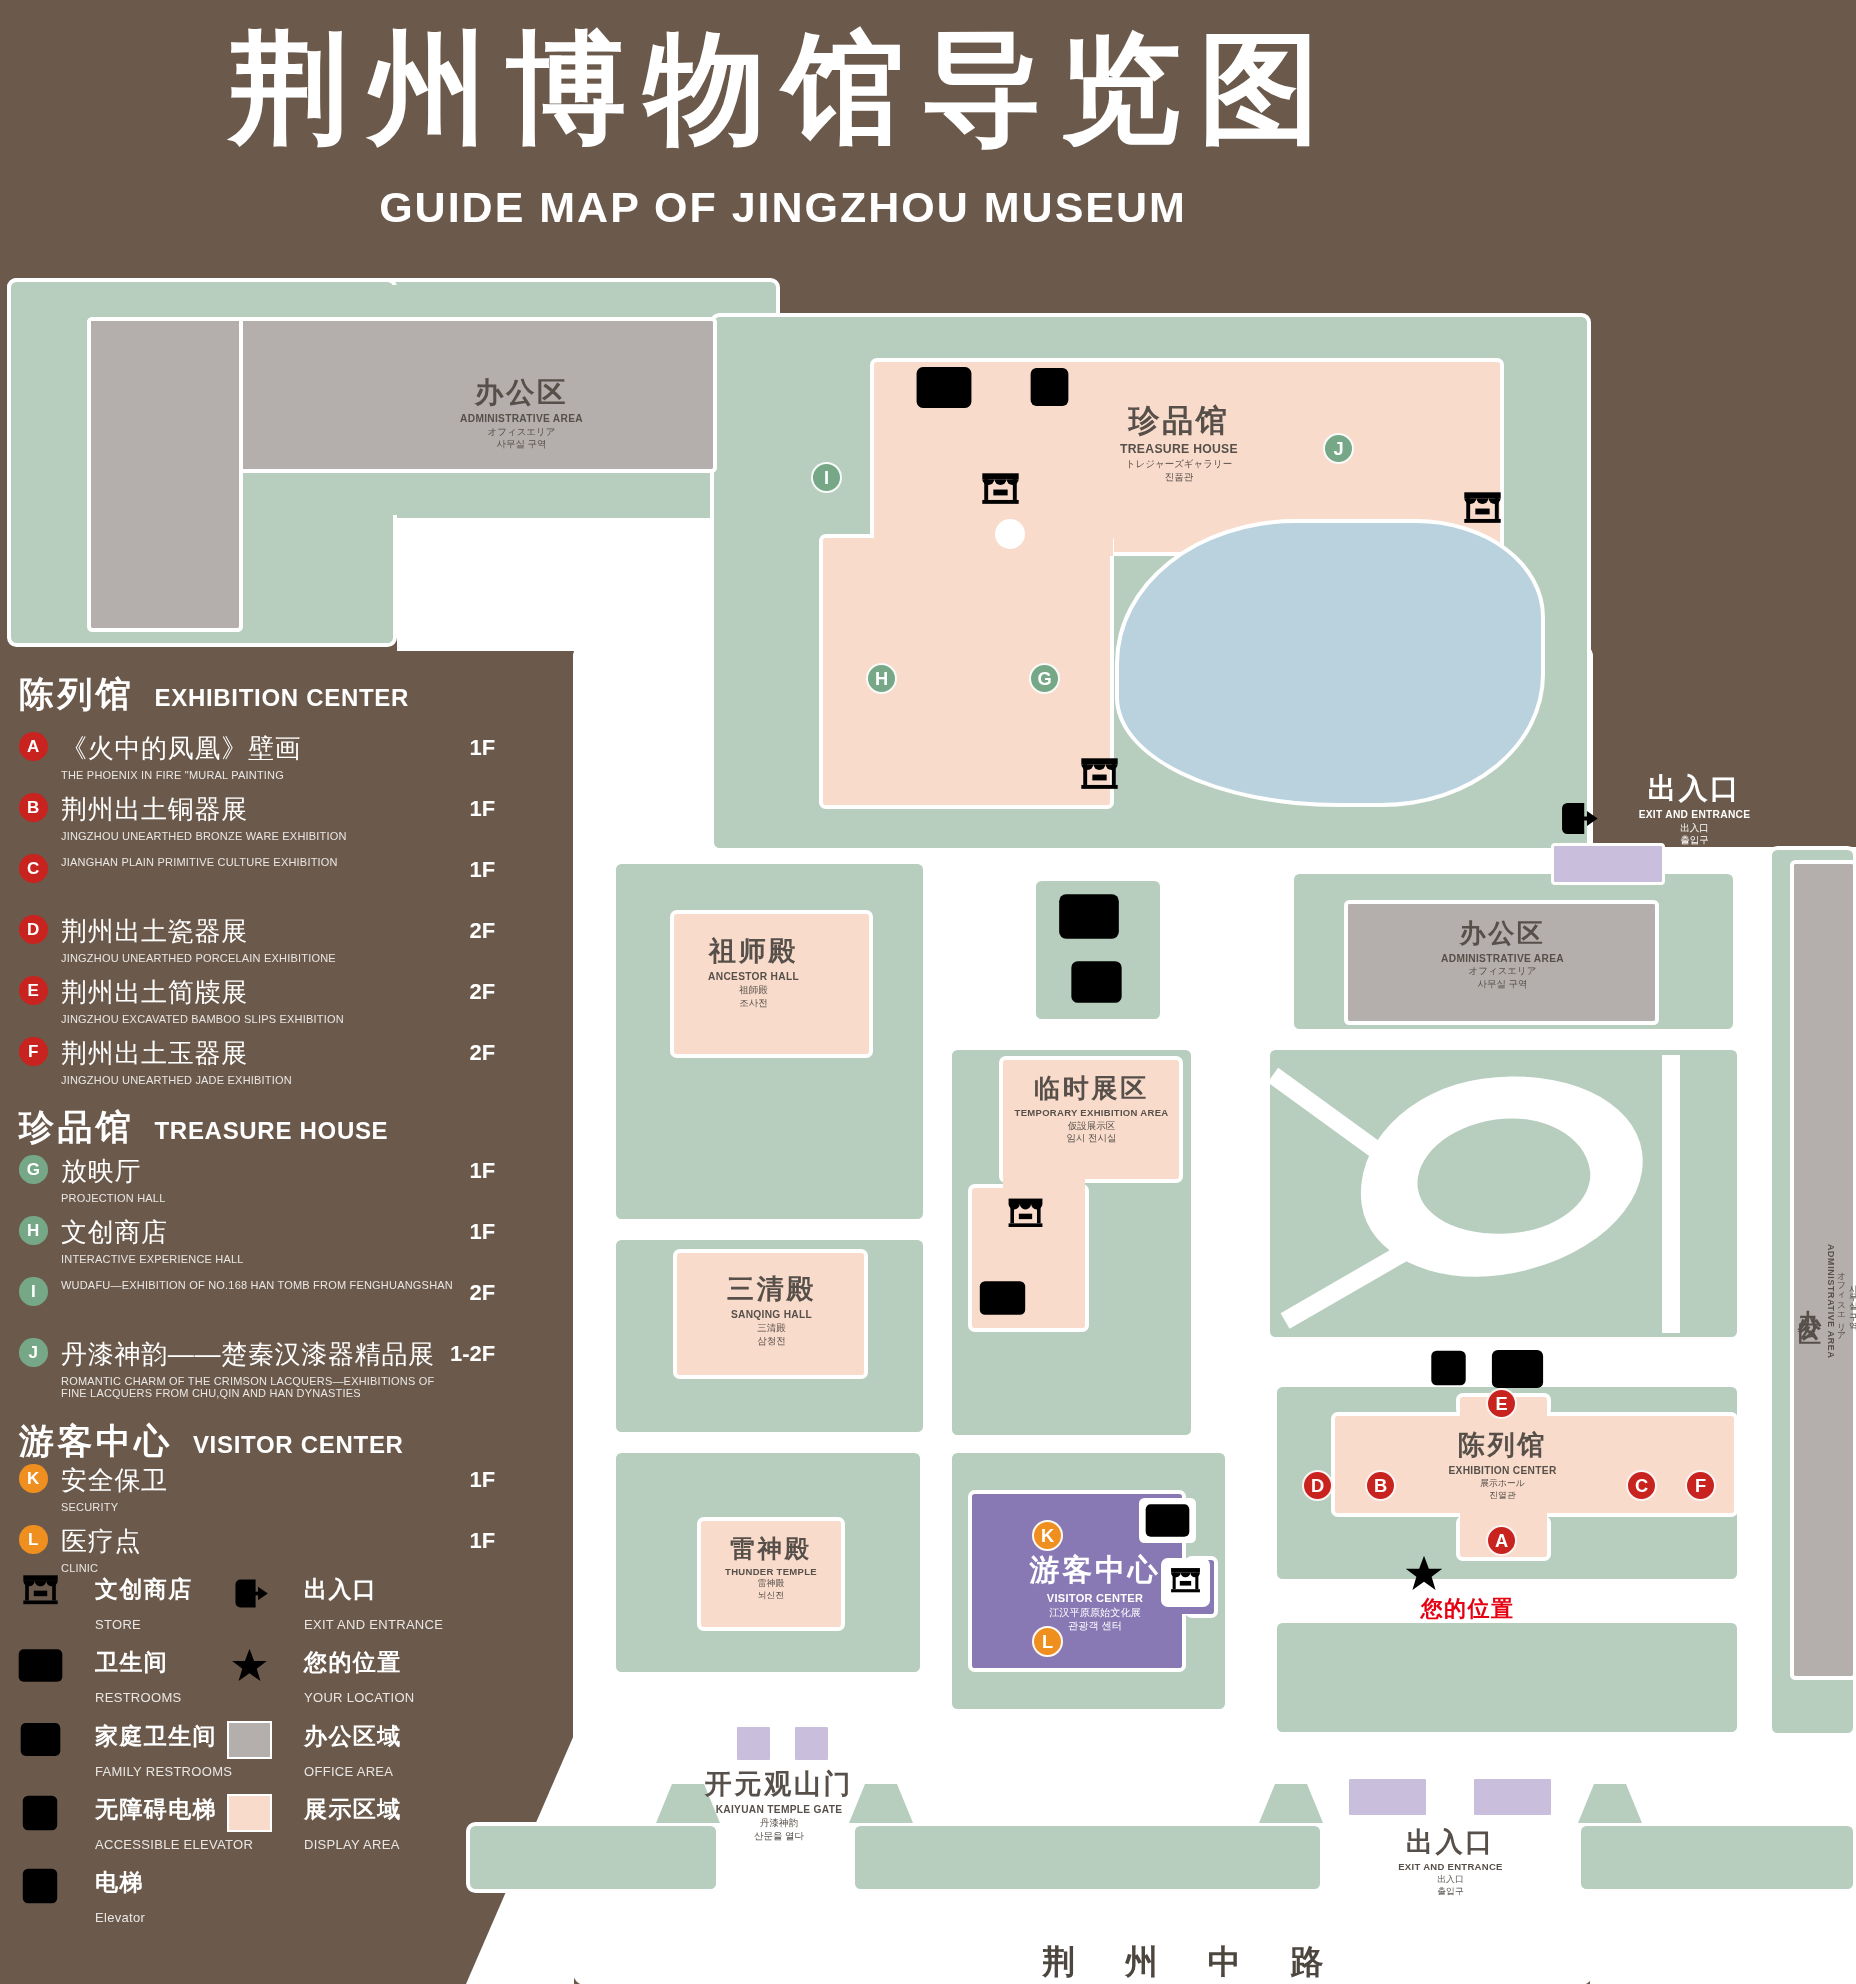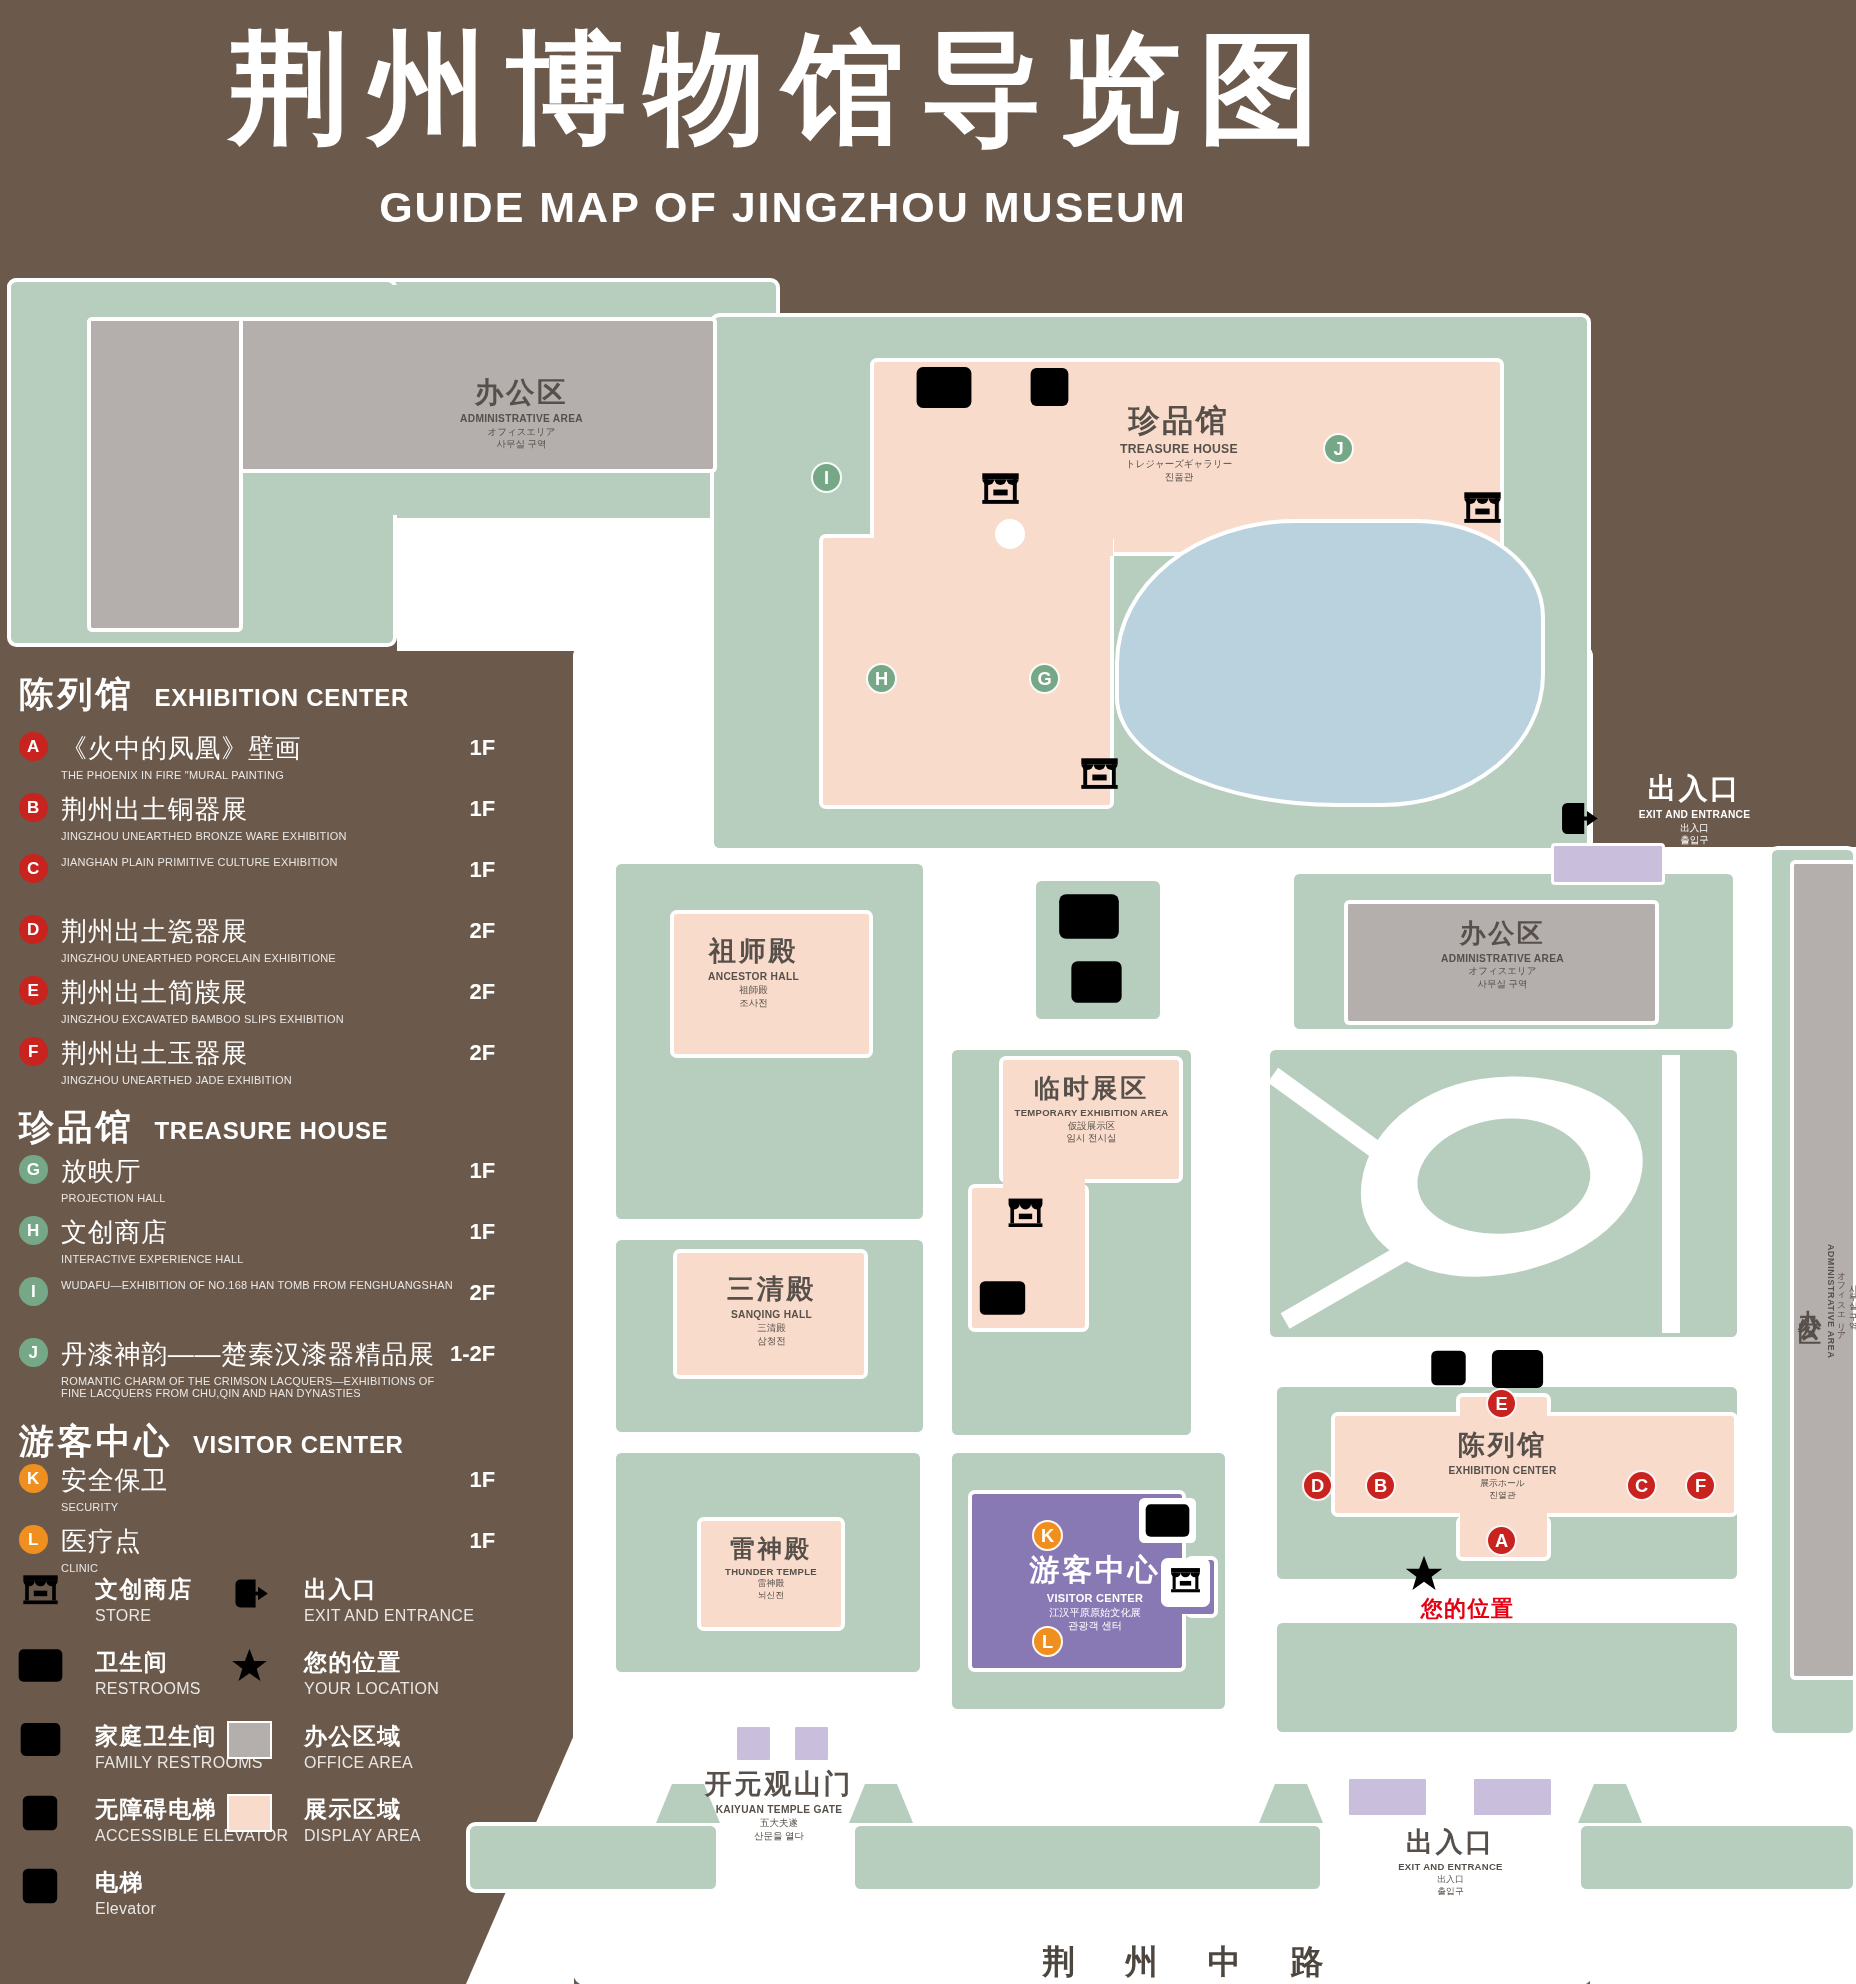--- a/index.html
+++ b/index.html
@@ -48,21 +48,21 @@
   .it{position:absolute;left:19px;width:483px;color:#fff}
   .it .bdg{position:absolute;left:0;top:1.4px;width:28.5px;height:28.5px;border-radius:50%;display:flex;
            align-items:center;justify-content:center;font-weight:bold;font-size:17px}
   .it .zh{display:block;margin-left:42px;font-size:26px;letter-spacing:0.7px}
   .it .en{display:block;margin-left:42px;font-size:11px;opacity:.85;margin-top:2.7px;letter-spacing:0.2px;white-space:nowrap}
   .it .en.wrap{white-space:normal;width:380px}
   .it .fl{position:absolute;right:6.8px;top:4.1px;font-size:22px;font-weight:bold}
   .lg{position:absolute;display:flex;gap:30px;color:#fff}
   .lg .slot{width:50px;display:flex;justify-content:center;flex:none}
   .lg .zh{display:block;font-size:23px;font-weight:bold;letter-spacing:1.4px}
-  .lg .en{display:block;font-size:16px;opacity:.85;margin-top:2px;letter-spacing:0.3px}
+  .lg .en{display:block;font-size:13px;opacity:.85;margin-top:12px;letter-spacing:0.3px}
   .swatch{width:45px;height:38px;border:2.7px solid #fff;flex:none}
   
   #hdr{position:absolute;left:0;top:8.1px;width:1566px;text-align:center;color:#fff}
   #hdr .t{font-size:121px;font-weight:bold;letter-spacing:17.6px}
   #hdr .s{font-size:43px;font-weight:bold;letter-spacing:2px;margin-top:11px}
   .road{position:absolute;text-align:center;color:#4d463f;font-weight:bold;font-size:33px;letter-spacing:20.3px}
   .loc{position:absolute;text-align:center;color:#e60012;font-weight:bold;font-size:22px;letter-spacing:1.4px}
 </style>
 </head>
 <body>
@@ -359,21 +359,21 @@
   </div>
   <div class="bl" style="left:1383px;top:1428px;width:239px">
     <span class="zh">陈列馆</span>
     <span class="en">EXHIBITION CENTER</span>
     <span class="ja" style="font-size:8.8px">展示ホール</span>
     <span class="ko" style="font-size:8.8px">진열관</span>
   </div>
   <div class="bl" style="left:647px;top:1767px;width:264px">
     <span class="zh">开元观山门</span>
     <span class="en">KAIYUAN TEMPLE GATE</span>
-    <span class="ja">五大夫遂</span>
+    <span class="ja">丹漆神韵</span>
     <span class="ko">산문을 열다</span>
   </div>
   <div class="bl" style="left:1349px;top:1825px;width:203px">
     <span class="zh">出入口</span>
     <span class="en" style="font-size:9.5px">EXIT AND ENTRANCE</span>
     <span class="ja" style="font-size:8.8px">出入口</span>
     <span class="ko" style="font-size:8.8px">출입구</span>
   </div>
   <div class="loc" style="left:1383px;top:1594px;width:169px">您的位置</div>
   <div class="road" style="left:854px;top:1940px;width:678px">荆 州 中 路</div>

